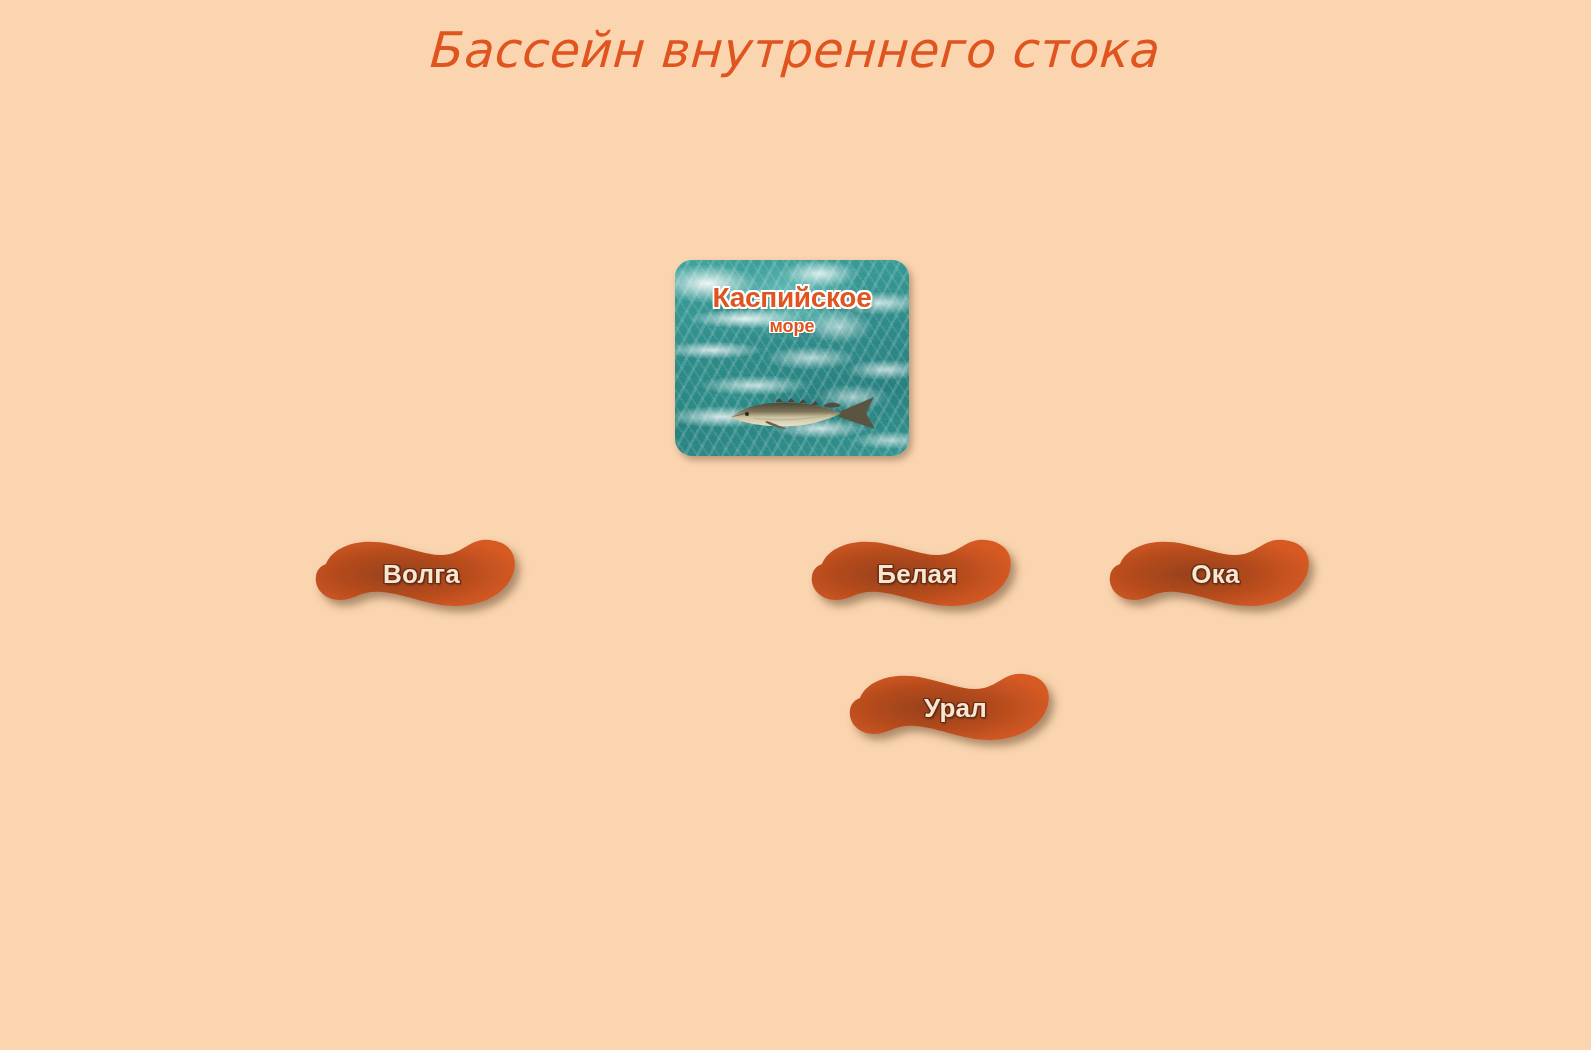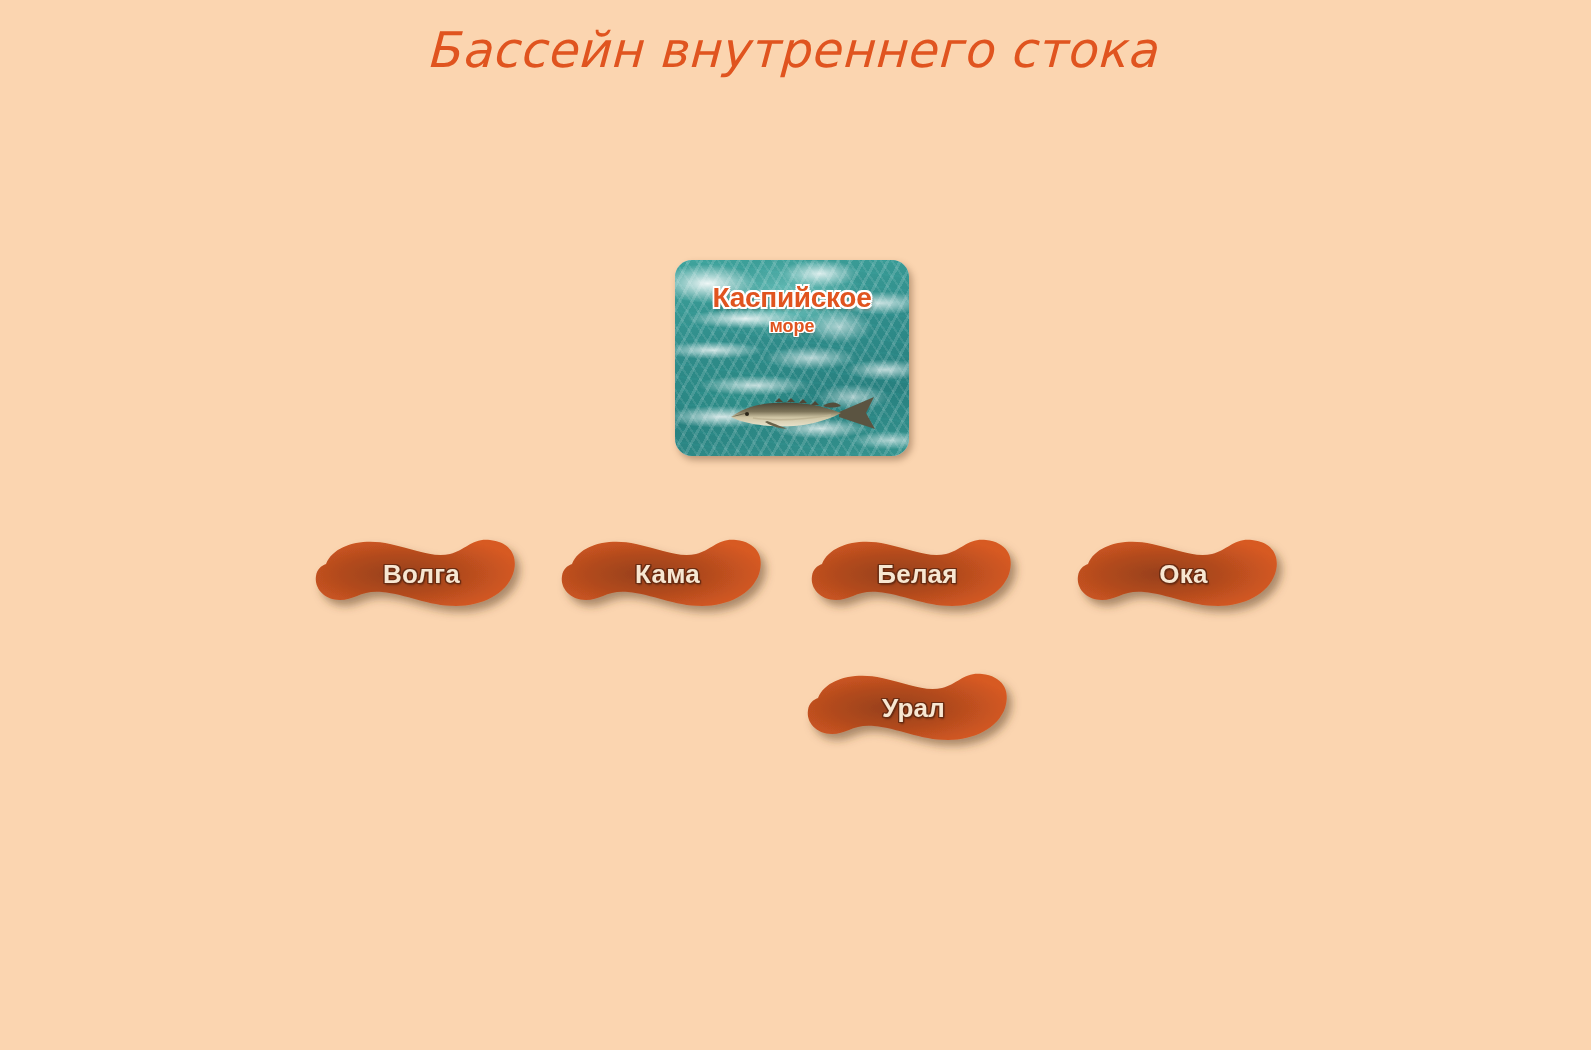--- a/index.html
+++ b/index.html
@@ -230,55 +230,45 @@
         </defs>
         <path filter="url(#sh1)" fill="url(#rg1)" d="
           M16,30 C24,10 54,4 80,10 C104,15 122,24 140,20
           C156,16 162,4 180,6 C200,8 209,22 203,40
           C196,60 172,72 146,72 C118,72 96,60 72,58
           C52,56 44,66 30,66 C14,66 4,54 6,42 C7,35 11,32 16,30 Z"></path>
       </svg>
       <div class="river-name">Волга</div>
     </div>
 
-    <div class="river" style="left:556px; top:534px;">
-      <svg viewBox="0 0 211 80">
-        <path filter="url(#sh1)" fill="url(#rg1)" d="
-          M16,30 C24,10 54,4 80,10 C104,15 122,24 140,20
-          C156,16 162,4 180,6 C200,8 209,22 203,40
-          C196,60 172,72 146,72 C118,72 96,60 72,58
-          C52,56 44,66 30,66 C14,66 4,54 6,42 C7,35 11,32 16,30 Z"></path>
-      </svg>
-      <div class="river-name">Кама</div>
-    </div>
 
     <div class="river" style="left:806px; top:534px;text-decoration:underline;">
       <svg viewBox="0 0 211 80">
         <path filter="url(#sh1)" fill="url(#rg1)" d="
           M16,30 C24,10 54,4 80,10 C104,15 122,24 140,20
           C156,16 162,4 180,6 C200,8 209,22 203,40
           C196,60 172,72 146,72 C118,72 96,60 72,58
           C52,56 44,66 30,66 C14,66 4,54 6,42 C7,35 11,32 16,30 Z"></path>
       </svg>
       <div class="river-name">Белая</div>
     </div>
 
-    <div class="river" style="left:1072px; top:534px;">
+    <div class="river" style="left:1104px; top:534px;">
       <svg viewBox="0 0 211 80">
         <path filter="url(#sh1)" fill="url(#rg1)" d="
           M16,30 C24,10 54,4 80,10 C104,15 122,24 140,20
           C156,16 162,4 180,6 C200,8 209,22 203,40
           C196,60 172,72 146,72 C118,72 96,60 72,58
           C52,56 44,66 30,66 C14,66 4,54 6,42 C7,35 11,32 16,30 Z"></path>
       </svg>
       <div class="river-name">Ока</div>
     </div>
 
 
-    <div class="river" style="left:802px; top:668px;">
+    <div class="river" style="left:844px; top:668px;">
       <svg viewBox="0 0 211 80">
         <path filter="url(#sh1)" fill="url(#rg1)" d="
           M16,30 C24,10 54,4 80,10 C104,15 122,24 140,20
           C156,16 162,4 180,6 C200,8 209,22 203,40
           C196,60 172,72 146,72 C118,72 96,60 72,58
           C52,56 44,66 30,66 C14,66 4,54 6,42 C7,35 11,32 16,30 Z"></path>
       </svg>
       <div class="river-name">Урал</div>
     </div>
 

